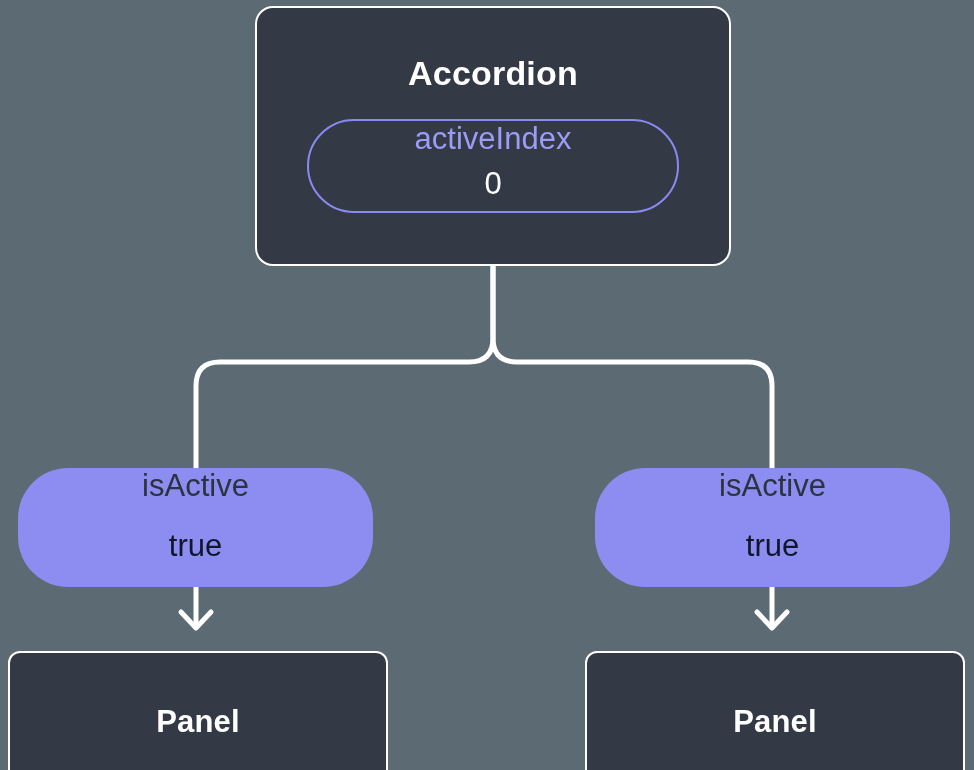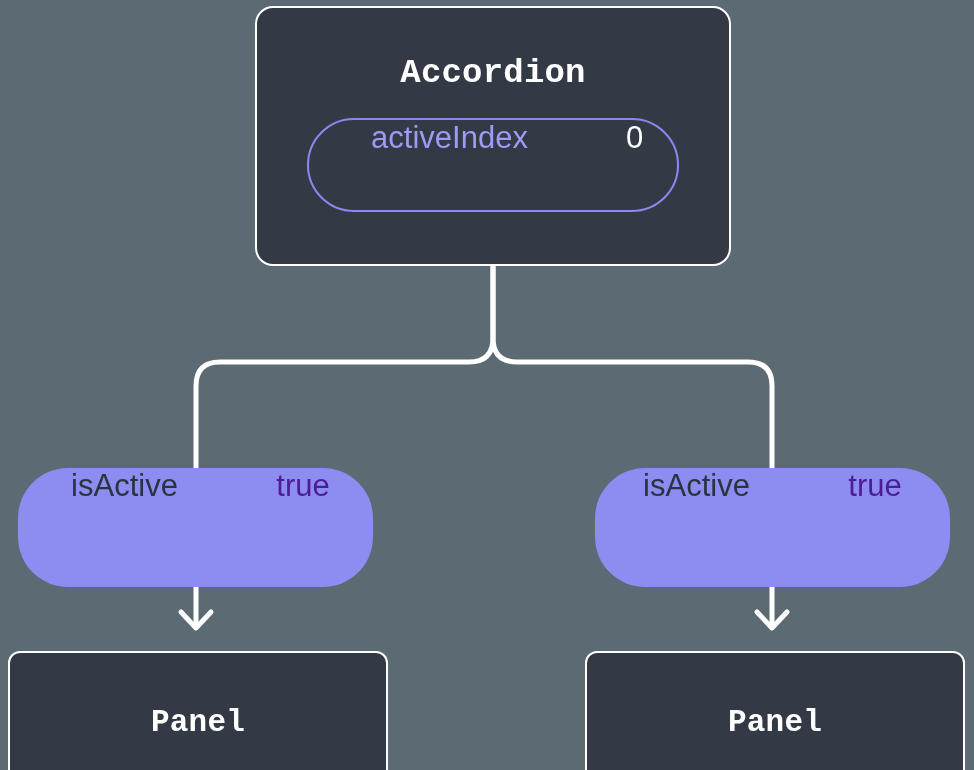--- a/index.html
+++ b/index.html
@@ -41,29 +41,29 @@
     border-radius: 18px;
     display: flex;
     flex-direction: column;
     align-items: center;
   }
   .box-title {
     color: #ffffff;
     font-size: 34px;
     font-weight: 600;
     letter-spacing: 0.2px;
-    font-family: Liberation Mono, monospace;
   }
   .accordion-box .box-title {
     margin-top: 46px;
   }
   .pill {
     display: flex;
-    align-items: flex-start;
+    align-items: center;
     box-sizing: border-box;
+    flex-direction: column;
   }
   .prop-pill {
     margin-top: 26px;
     width: 372px;
     height: 94px;
     border: 2px solid #8a89f0;
     border-radius: 48px;
     background: transparent;
   }
   .pill-seg {
@@ -93,21 +93,21 @@
     background: #8d8cf0;
     border-radius: 50px;
     color: #2c3340;
   }
   .state-pill .pill-divider {
     width: 2px;
     background: #2c3340;
   }
   .state-pill .pill-value {
     flex: 1;
-    color: #4c1d95;
+    color: #0f172a;
   }
   .state-pill-left { left: 18px; }
   .state-pill-left .pill-name { width: 213px; color: #2c3340; }
   .state-pill-right { left: 595px; }
   .state-pill-right .pill-name { width: 203px; color: #2c3340; }
   .panel-box {
     top: 651px;
     height: 142px;
     width: 380px;
     border-radius: 12px;

